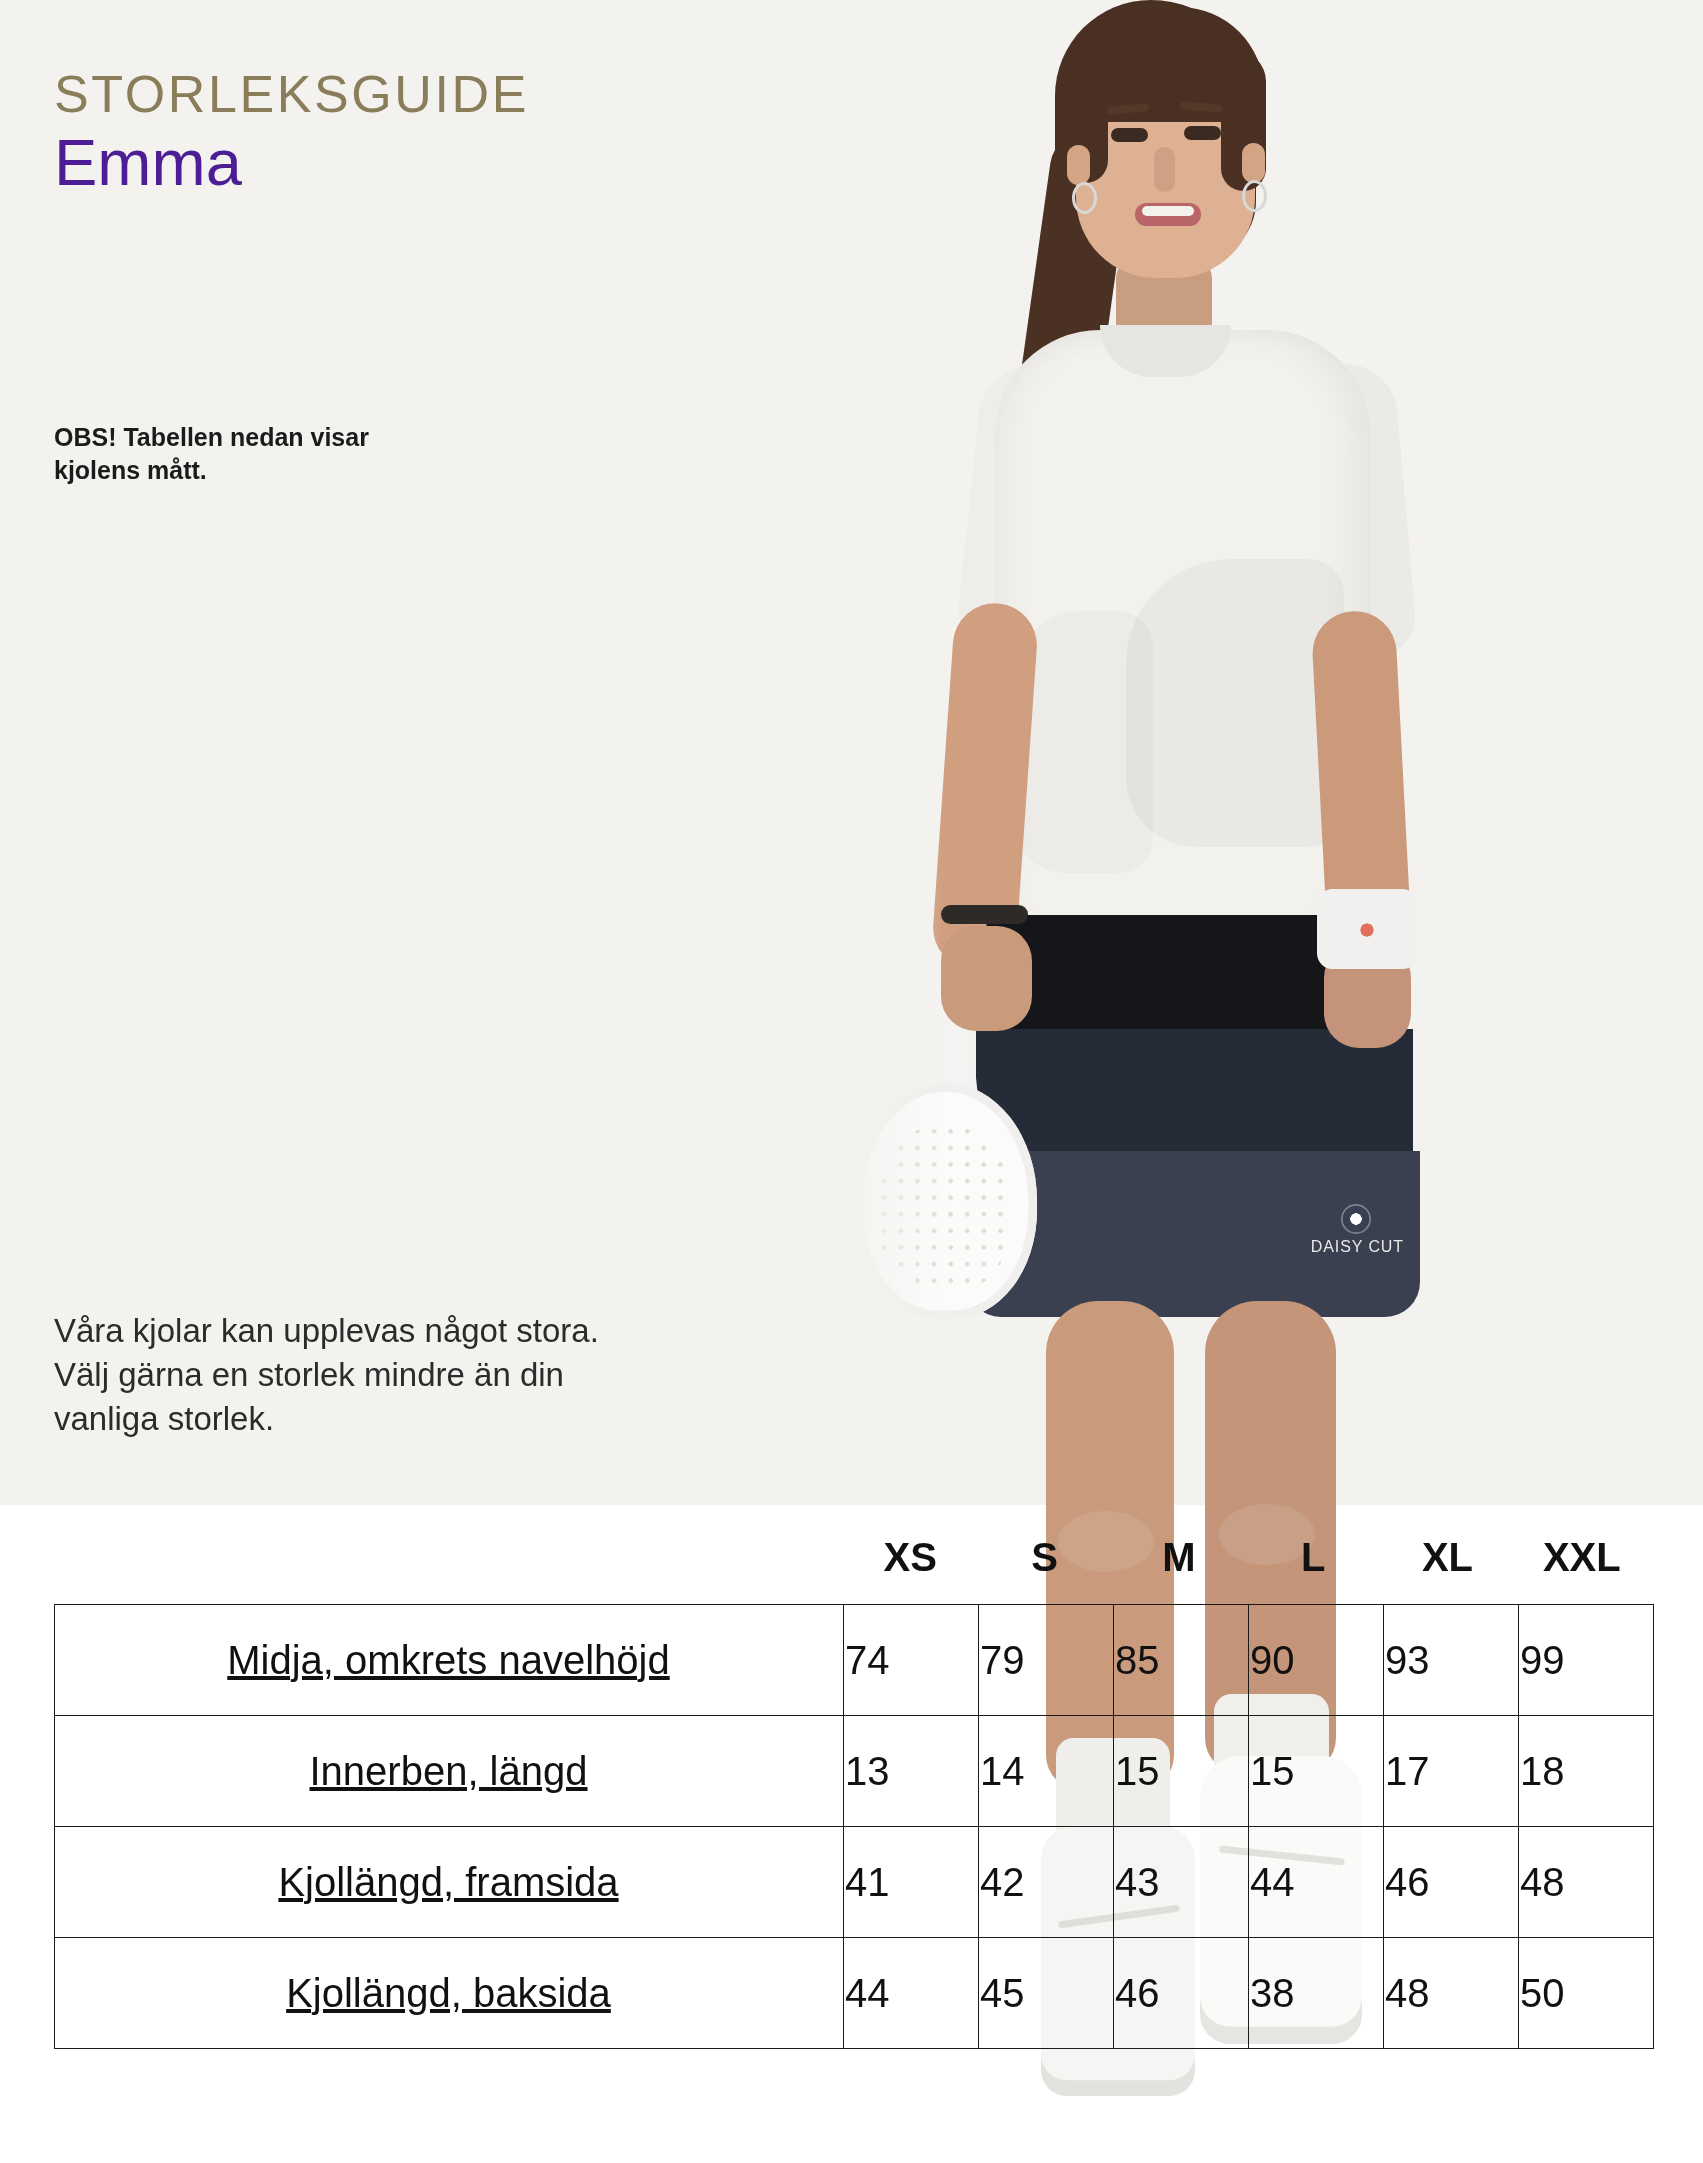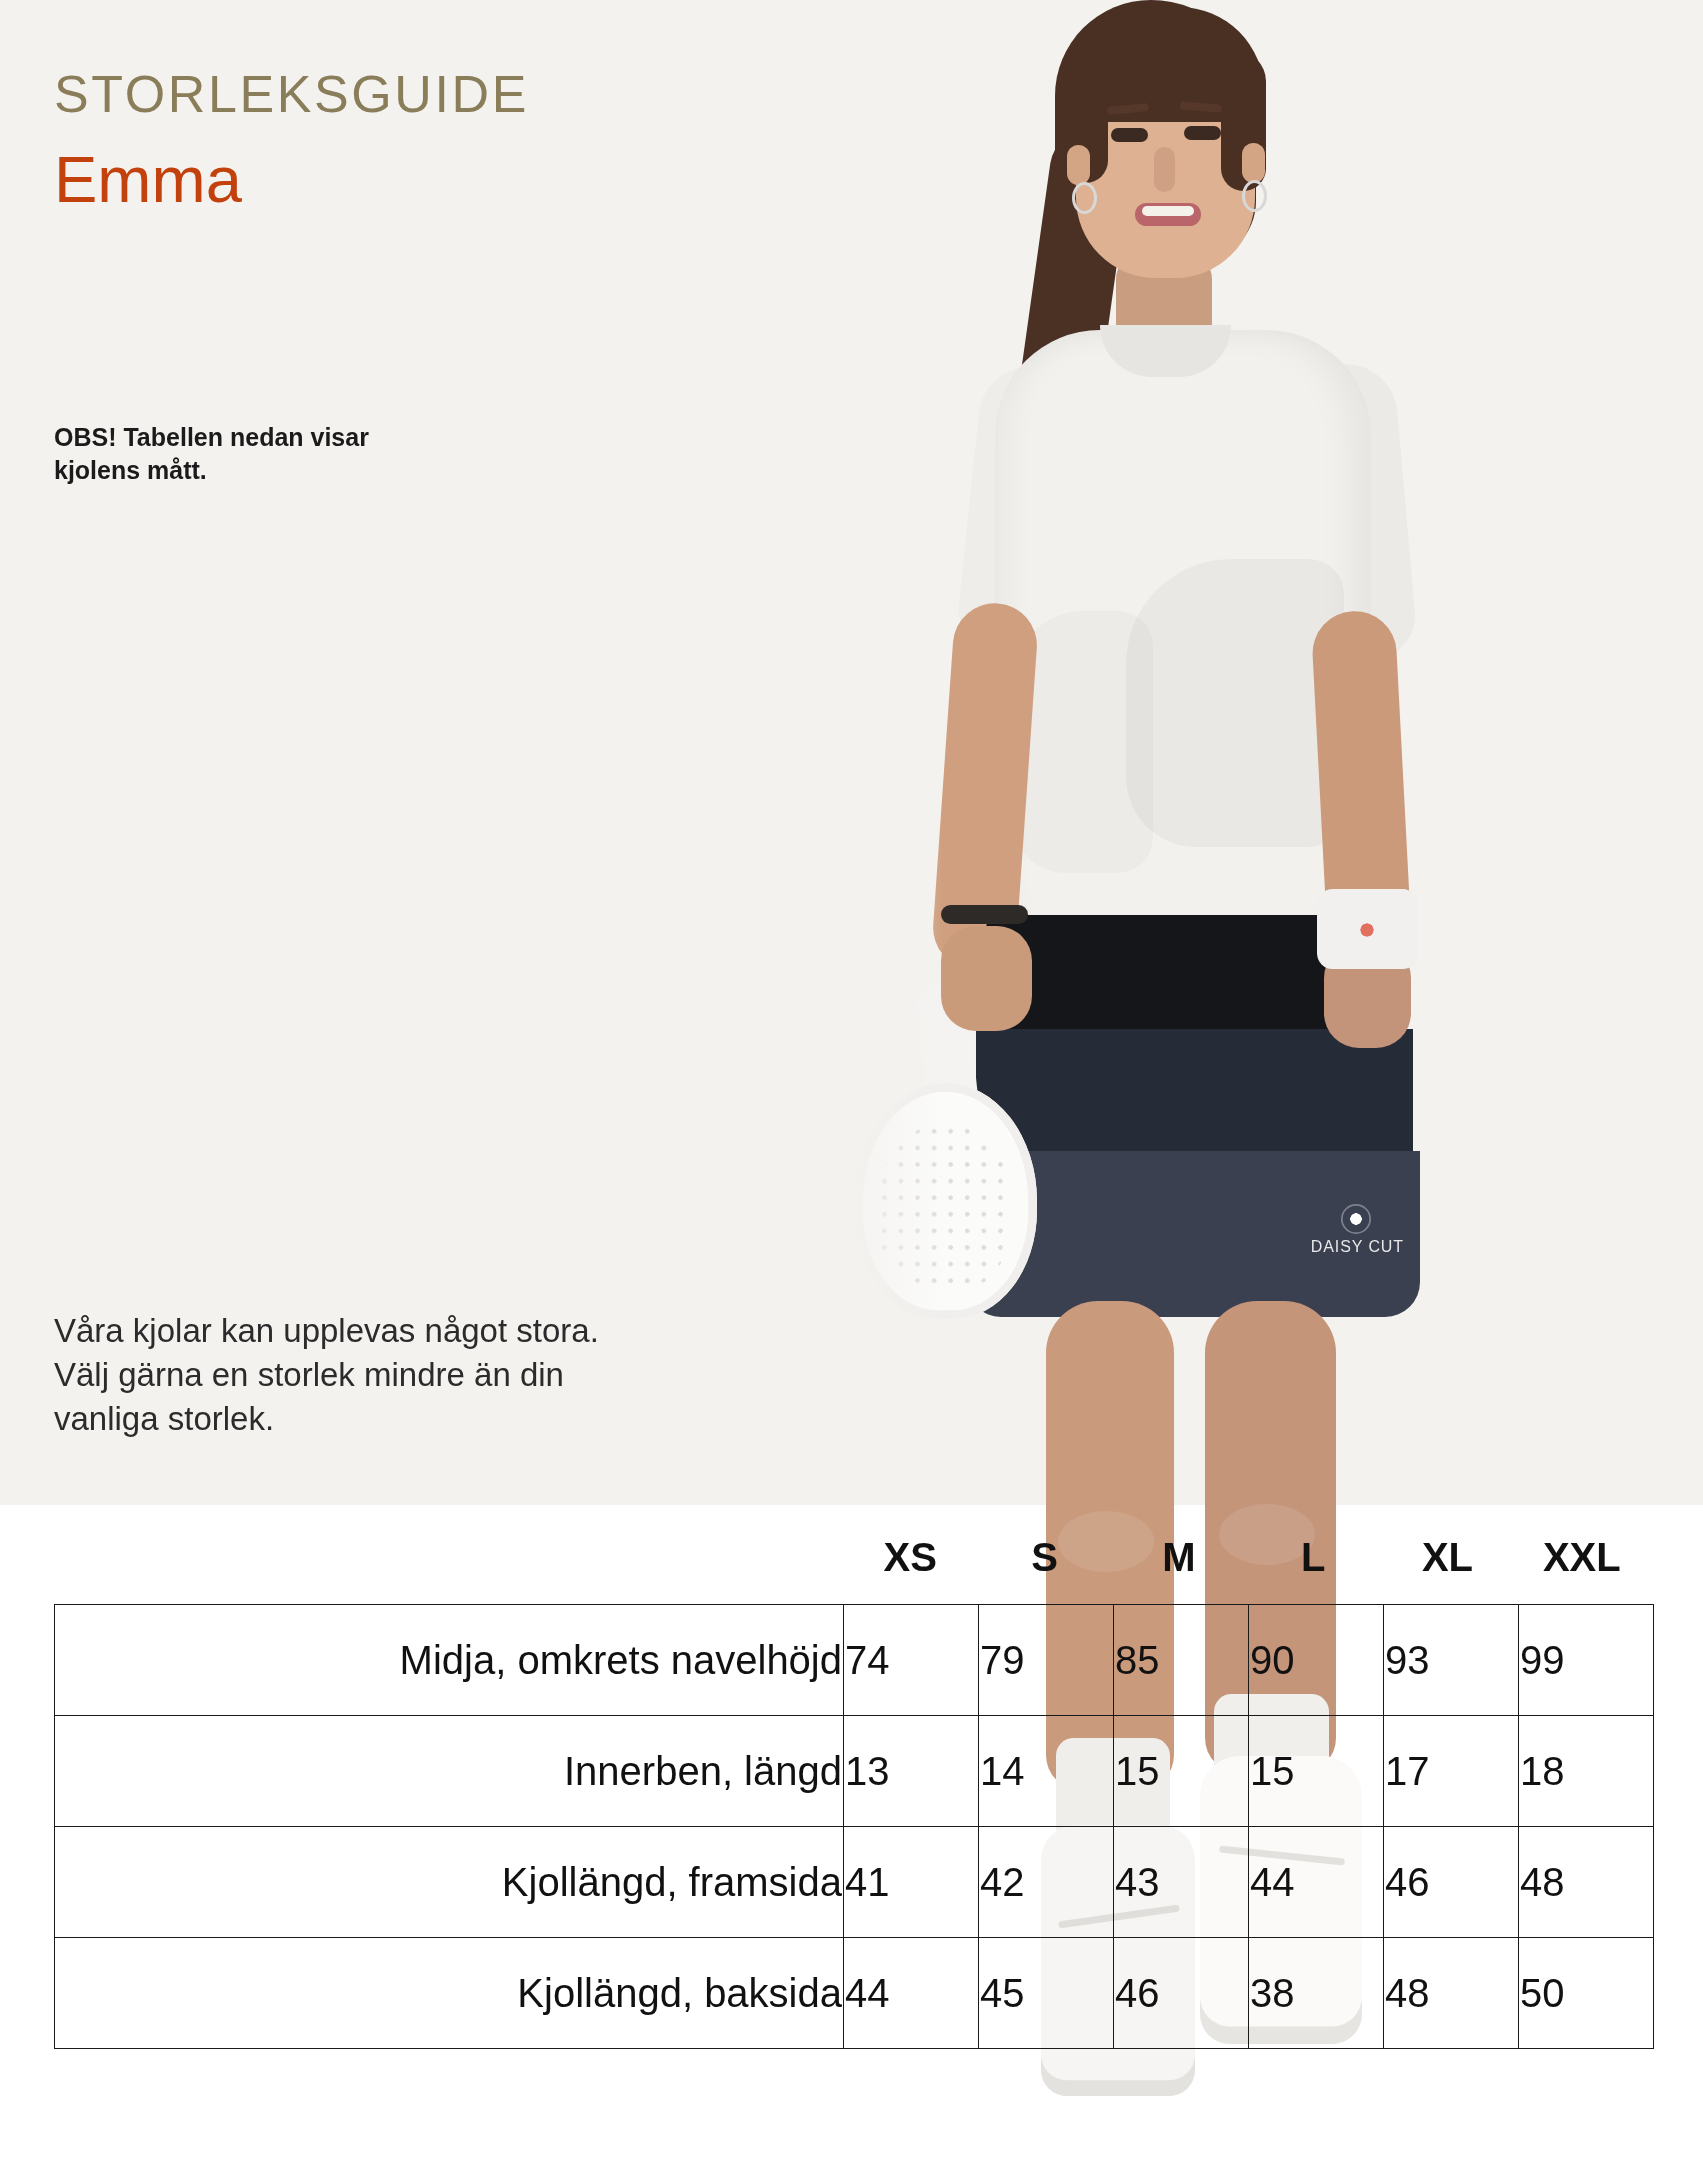--- a/index.html
+++ b/index.html
@@ -43,24 +43,24 @@
   .title-main {
     font-size: 52px;
     letter-spacing: 2.6px;
     color: #8a7d59;
     font-weight: 400;
     line-height: 1.0;
     white-space: nowrap;
   }
   .title-sub {
     font-size: 65px;
-    color: #c2410c;
+    color: #4c1d95;
     font-weight: 400;
     line-height: 1.25;
-    margin-top: 19px;
+    margin-top: 2px;
   }
 
   .note-block {
     position: absolute;
     left: 54px;
     top: 421px;
     width: 769px;
     font-size: 25px;
     font-weight: bold;
     color: #1b1b1b;
@@ -319,22 +319,23 @@
   }
   table.size-table td {
     border: 1.7px solid #1a1a1a;
     height: 108px;
     font-size: 40px;
     color: #111111;
     vertical-align: middle;
   }
   table.size-table td.rowlabel {
     width: 789px;
-    text-align: right;
+    text-align: center;
     padding-left: 0;
+    text-decoration: underline;
   }
   table.size-table col.val { width: 135px; }
 </style>
 </head>
 <body>
 
 <div class="page">
 
   <div class="upper-bg"></div>
   <div class="lower-bg"></div>

